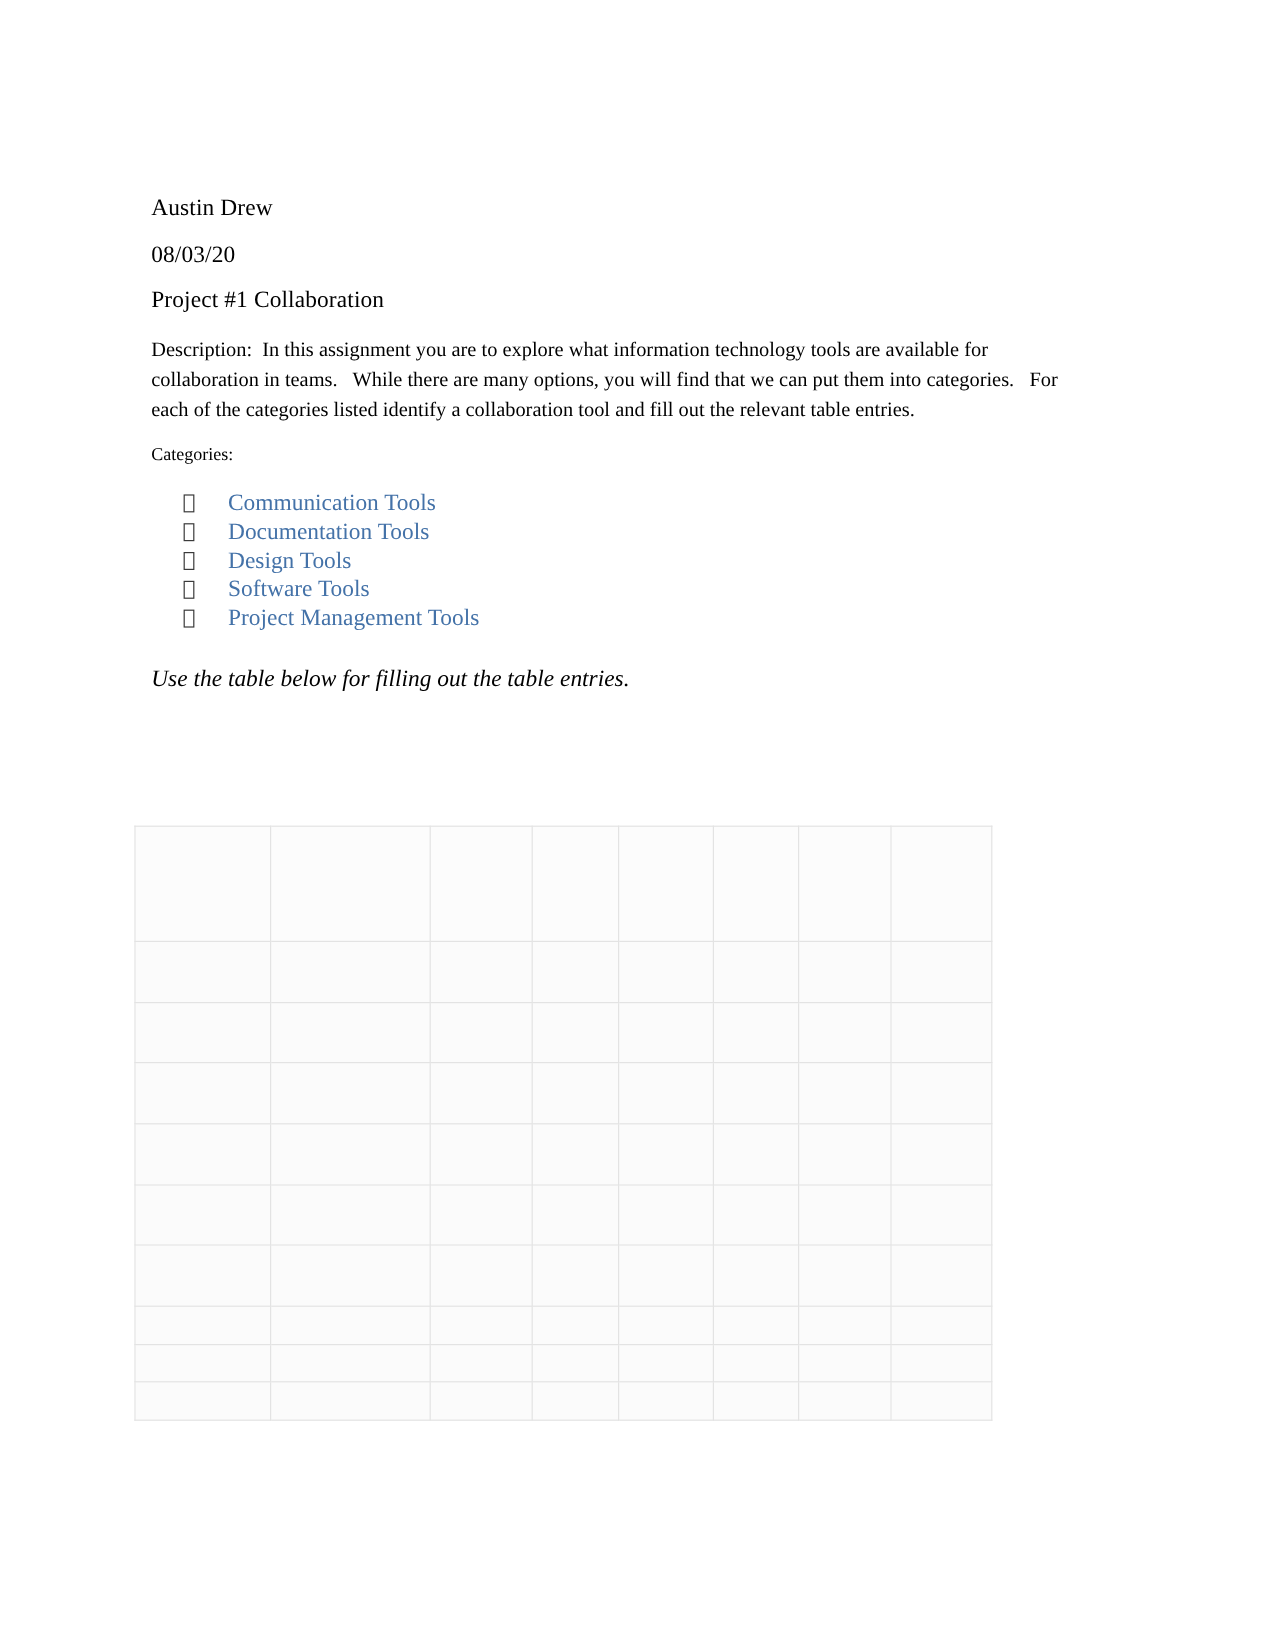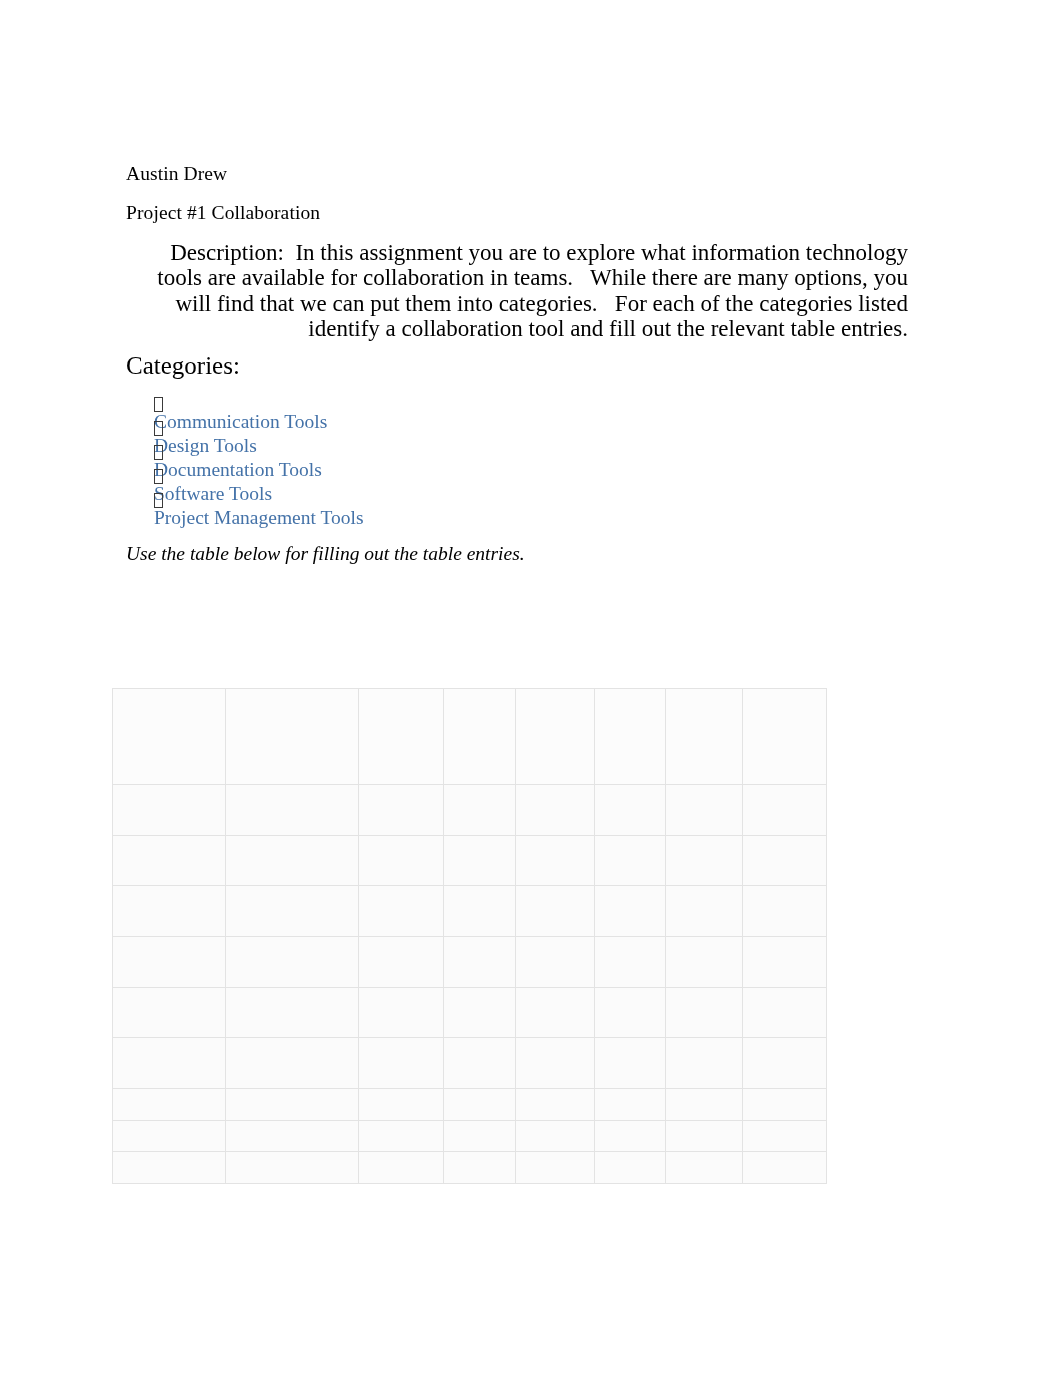--- a/index.html
+++ b/index.html
@@ -32,45 +32,44 @@
   }
 
   .hdr-line {
     font-size: 19.5px;
     line-height: 22px;
     margin: 0 0 16.5px 0;
     letter-spacing: 0.1px;
   }
 
   .para {
-    font-size: 23px;
+    font-size: 17px;
     line-height: 25.3px;
     margin: 0 0 14px 0;
     width: 782px;
-    text-align: right;
+    text-align: left;
     white-space: pre-wrap;
   }
 
   .cat-label {
-    font-size: 25px;
+    font-size: 15px;
     line-height: 22px;
     margin: 0 0 18px 0;
   }
 
   .bullet-list {
     list-style: none;
     margin: 0 0 0 0;
     padding: 0;
   }
   .bullet-item {
     display: flex;
     align-items: baseline;
     height: 24px;
     line-height: 24px;
-    flex-direction: column;
   }
   .bullet-glyph {
     display: inline-block;
     width: 9px;
     height: 15px;
     border: 1.4px solid #3a3a3a;
     margin-left: 27px;
     margin-right: 0;
     position: relative;
     top: 2px;
@@ -149,38 +148,39 @@
   tr.blank-row { height: 30px; }
 </style>
 </head>
 <body>
 
 <div class="page">
 
   <div class="content">
 
     <p class="hdr-line">Austin Drew</p>
+    <p class="hdr-line">08/03/20</p>
     <p class="hdr-line">Project #1 Collaboration</p>
 
     <p class="para">Description:  In this assignment you are to explore what information technology tools are available for collaboration in teams.   While there are many options, you will find that we can put them into categories.   For each of the categories listed identify a collaboration tool and fill out the relevant table entries.</p>
 
     <p class="cat-label">Categories:</p>
 
     <ul class="bullet-list">
       <li class="bullet-item">
         <span class="bullet-glyph"></span>
         <span class="bullet-text">Communication Tools</span>
       </li>
       <li class="bullet-item">
         <span class="bullet-glyph"></span>
-        <span class="bullet-text">Design Tools</span>
+        <span class="bullet-text">Documentation Tools</span>
       </li>
       <li class="bullet-item">
         <span class="bullet-glyph"></span>
-        <span class="bullet-text">Documentation Tools</span>
+        <span class="bullet-text">Design Tools</span>
       </li>
       <li class="bullet-item">
         <span class="bullet-glyph"></span>
         <span class="bullet-text">Software Tools</span>
       </li>
       <li class="bullet-item">
         <span class="bullet-glyph"></span>
         <span class="bullet-text">Project Management Tools</span>
       </li>
     </ul>

